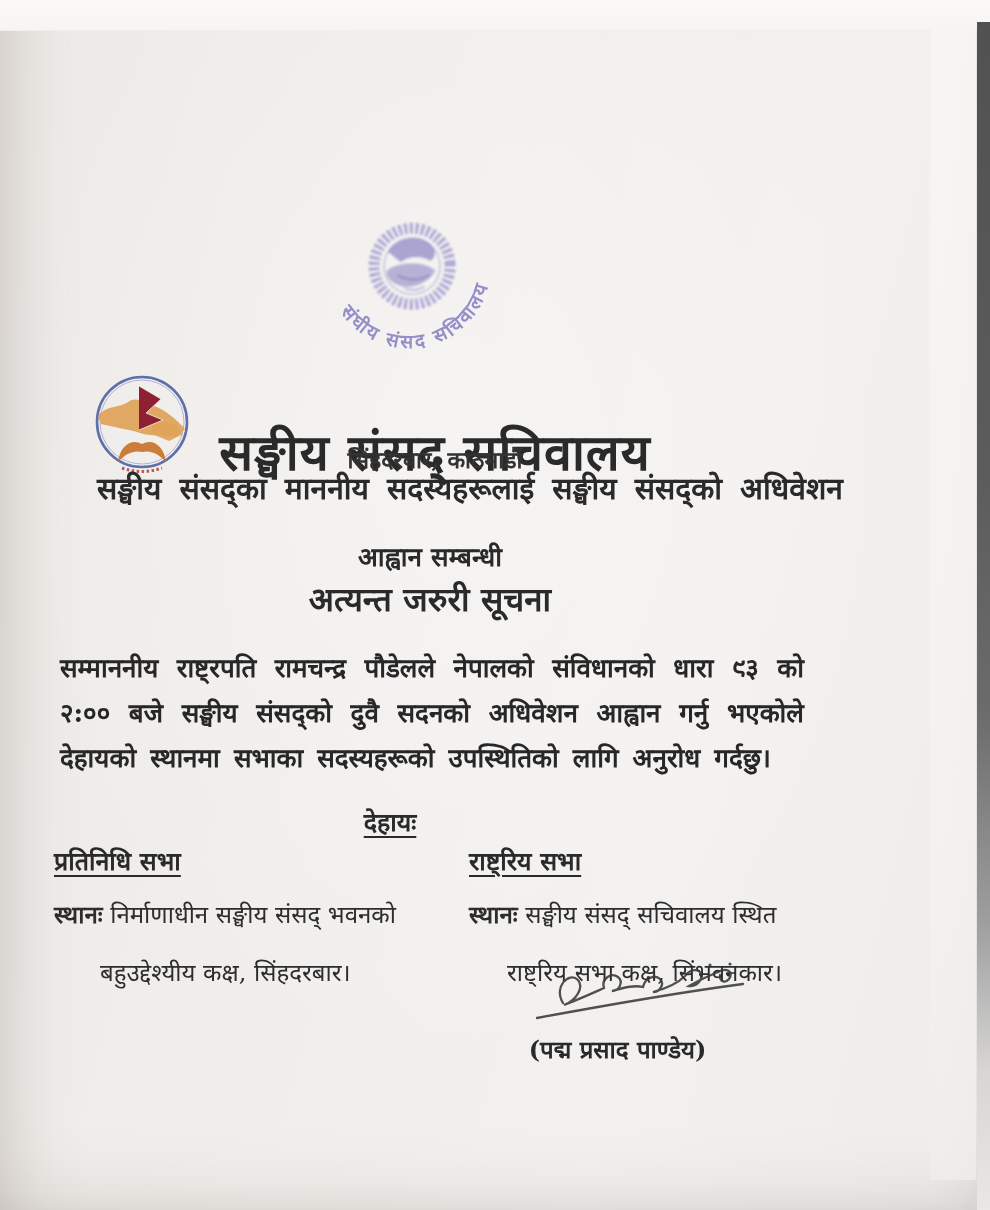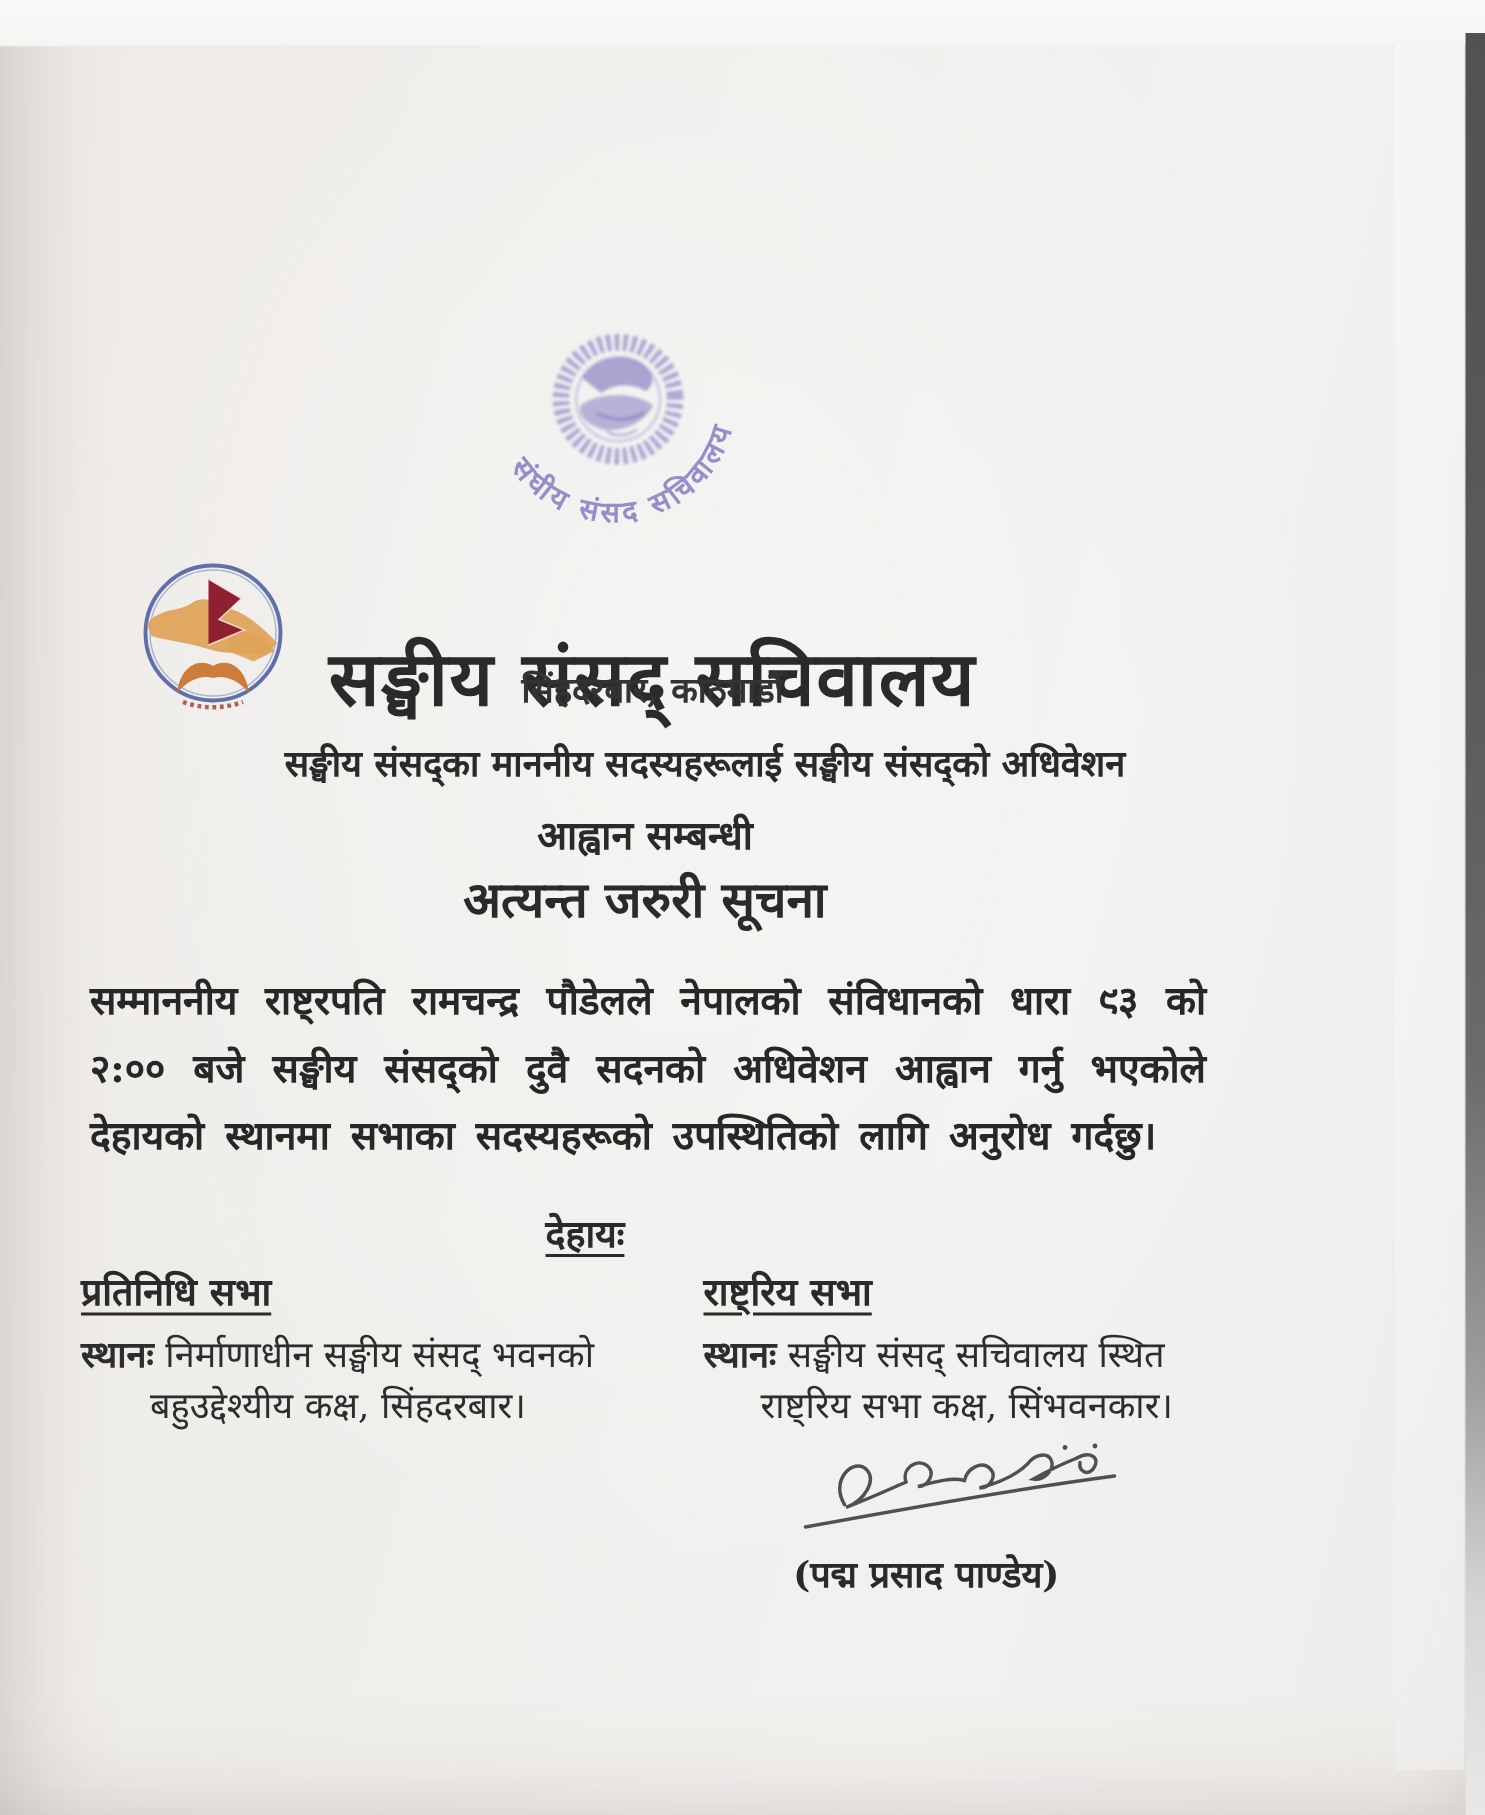--- a/index.html
+++ b/index.html
@@ -37,21 +37,21 @@
     position:absolute;left:328px;top:202px;width:175px;height:155px;
     transform:rotate(-4deg);opacity:.9;overflow:visible;
   }
   .emblem{
     position:absolute;left:92px;top:372px;width:100px;height:112px;
     overflow:visible;
   }
   .center-text{position:absolute;text-align:center;}
   .org-name{left:65px;width:740px;top:383px;font-size:50px;font-weight:700;letter-spacing:1px;}
   .org-address{left:65px;width:740px;top:443px;font-size:23px;font-weight:600;color:#333;}
-  .notice-1{left:90px;width:760px;top:491px;font-size:24px;font-weight:700;}
+  .notice-1{left:90px;width:760px;top:467px;font-size:30px;font-weight:700;font-family:Liberation Mono, monospace;}
   .notice-2{left:65px;width:730px;top:538px;font-size:26px;font-weight:700;}
   .notice-title{left:65px;width:730px;top:576px;font-size:33px;font-weight:700;}
   .body-par{
     position:absolute;left:60px;top:646px;width:744px;
     font-size:26px;font-weight:600;color:#272727;word-spacing:5px;
   }
   .body-line{line-height:45px;height:45px;white-space:nowrap;}
   .body-line.just{text-align:justify;text-align-last:justify;white-space:normal;}
   .dehaya{
     position:absolute;left:300px;width:180px;top:804px;text-align:center;
@@ -59,21 +59,21 @@
     text-underline-offset:5px;text-decoration-thickness:2px;
   }
   .columns{position:absolute;left:54px;top:843px;width:764px;display:flex;gap:23px;}
   .col{flex:1;}
   .col.left{flex:0 0 392px;}
   .col-title{
     display:inline-block;font-size:25px;font-weight:700;
     text-decoration:underline;text-underline-offset:5px;text-decoration-thickness:2px;
     margin-bottom:9px;
   }
-  .col-line{font-size:24px;line-height:34px;color:#2d2d2d;}
+  .col-line{font-size:24px;line-height:58px;color:#2d2d2d;}
   .col-label{font-weight:700;}
   .col.left .indent{padding-left:46px;}
   .col.right .indent{padding-left:38px;}
   .sig-img{position:absolute;left:533px;top:961px;width:218px;height:68px;overflow:visible;}
   .sig-name{left:505px;width:225px;top:1032px;font-size:24px;font-weight:700;}
   .sig-role{left:505px;width:225px;top:1069px;font-size:24px;font-weight:700;}
 </style>
 </head>
 <body>
 

